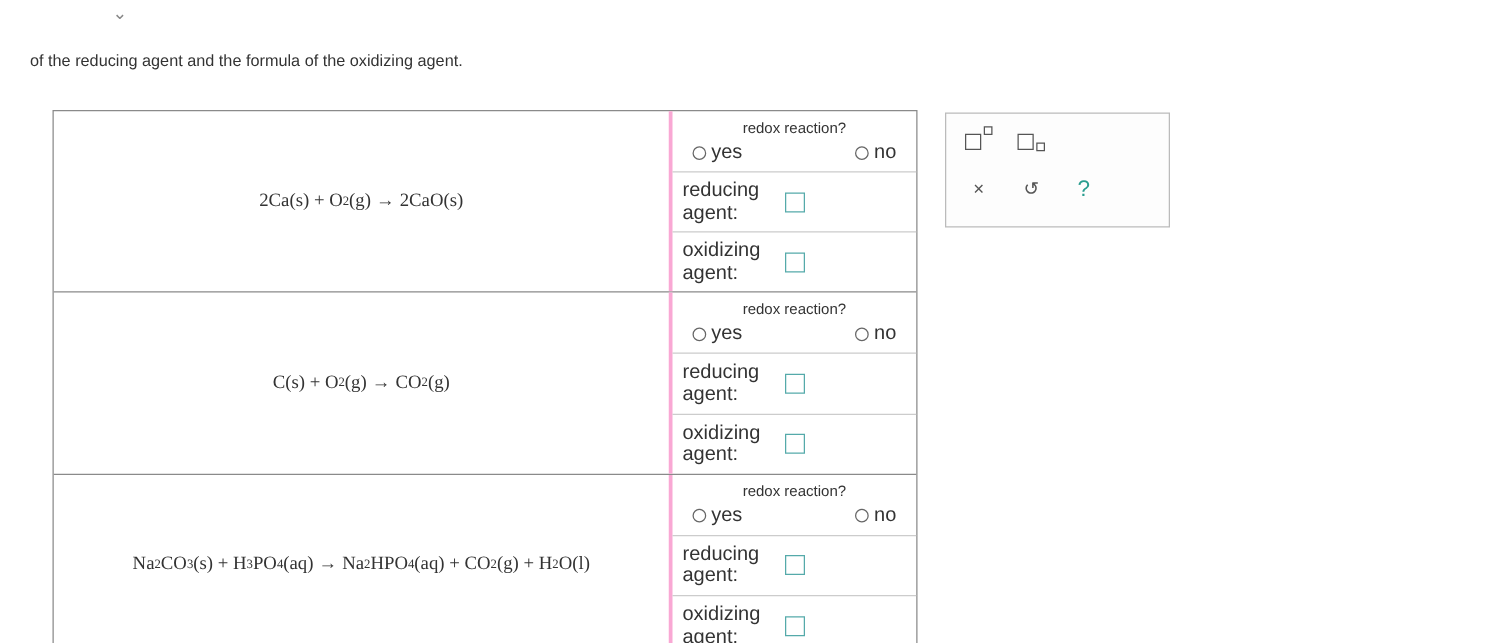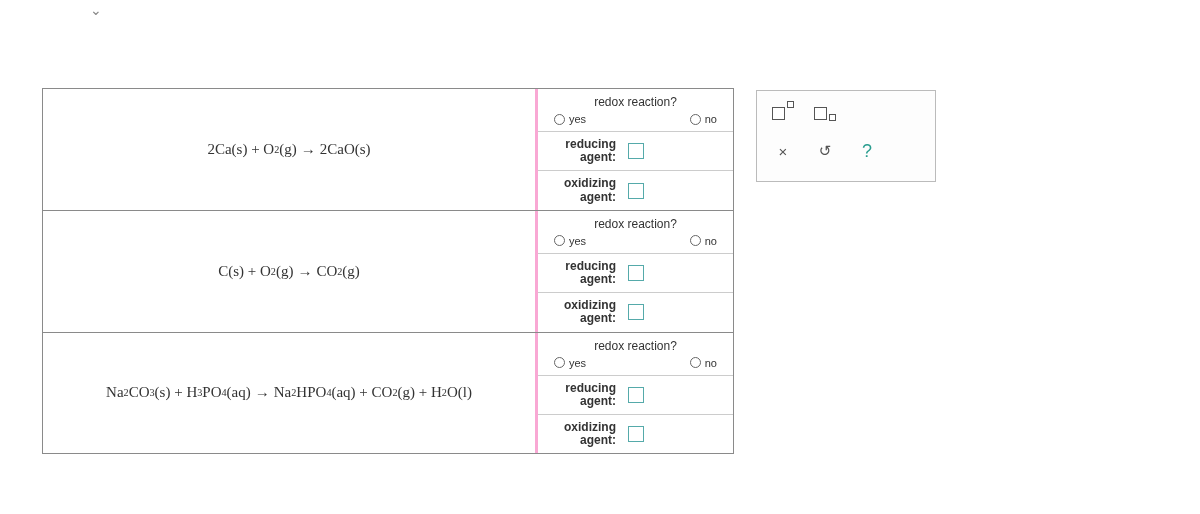--- a/index.html
+++ b/index.html
@@ -66,30 +66,29 @@
     justify-content: center;
     font-size: 12px;
     padding: 6px 0 2px 0;
     border-bottom: none;
   }
   .yn {
     display: flex;
     justify-content: space-between;
     padding: 2px 16px 6px 16px;
   }
-  .yn-item { display: flex; align-items: center; gap: 4px; font-size: 11px; text-align: right; }
+  .yn-item { display: flex; align-items: center; gap: 4px; font-size: 16px; text-align: right; }
   .radio {
     width: 11px; height: 11px; border: 1.5px solid #666; border-radius: 50%; display:inline-block;
   }
   .label-col {
     width: 70px;
-    text-align: right;
-    font-size: 12px;
+    text-align: left;
+    font-size: 16px;
     line-height: 1.1;
-    font-weight: bold;
   }
   .box {
     width: 16px; height: 16px; border: 1px solid #5aa; margin-left: 12px;
   }
   .toolbar {
     position: absolute;
     left: 756px;
     top: 90px;
     width: 180px;
     height: 92px;
@@ -114,20 +113,21 @@
   sub { font-size: 0.68em; }
   .arrow { padding: 0 4px; }
 </style>
 </head>
 <body>
 
 <span class="chevron">⌄</span>
 
 <div class="prompt">
   <br>
+  <span>of the reducing agent and the formula of the oxidizing agent.</span>
 </div>
 
 <div class="table">
 
   <div class="row">
     <div class="eqcell">
       2Ca(s) + O<sub>2</sub>(g)<span class="arrow">→</span>2CaO(s)
     </div>
     <div class="anscol">
       <div class="subrow header">redox reaction?</div>

